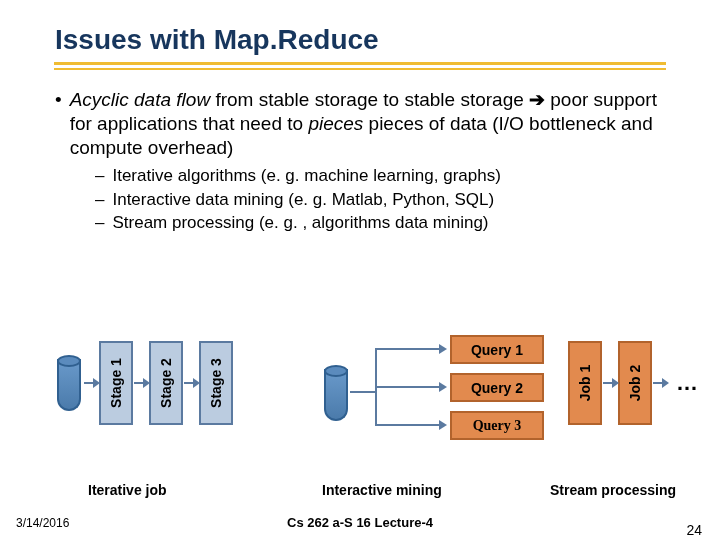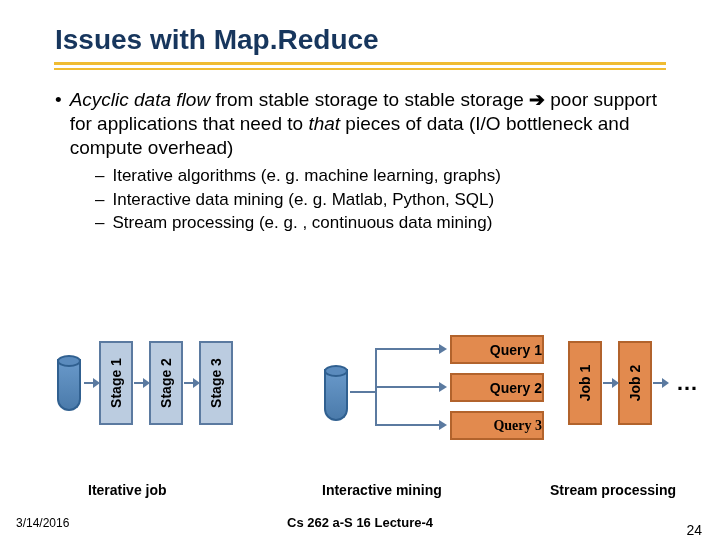--- a/index.html
+++ b/index.html
@@ -164,21 +164,21 @@
     position: absolute;
     left: 130px;
     width: 90px;
     height: 25px;
     background: #e28a4e;
     border: 2px solid #b2632c;
     font-weight: bold;
     font-size: 14px;
     display: flex;
     align-items: center;
-    justify-content: flex-end;
+    justify-content: center;
   }
   .q1 { top: 0; }
   .q2 { top: 38px; }
   .q3 { top: 76px; font-family: Liberation Serif, serif; }
 
   .qline {
     position: absolute;
     background: #5b7aa0;
   }
   .qarrow {
@@ -257,35 +257,35 @@
   <div class="title">Issues with Map.Reduce</div>
   <div class="title-underline">
     <div class="bar1"></div>
     <div class="bar2"></div>
   </div>
 
   <div class="body">
     <div class="bullet">
       <span class="dot">•</span>
       <span class="text">
-        <i>Acyclic data flow</i><span> from stable storage to stable storage </span><span class="arrow-right">➔</span><span> poor support for applications that need to </span><i>that</i><span> pieces of data (I/O bottleneck and compute overhead)</span>
+        <i>Acyclic data flow</i><span> from stable storage to stable storage </span><span class="arrow-right">➔</span><span> poor support for applications that need to </span><i>pieces</i><span> pieces of data (I/O bottleneck and compute overhead)</span>
       </span>
     </div>
     <div class="sub-bullets">
       <div class="row">
         <span>–</span>
         <span>Iterative algorithms (e. g. machine learning, graphs)</span>
       </div>
       <div class="row">
         <span>–</span>
         <span>Interactive data mining (e. g. Matlab, Python, SQL)</span>
       </div>
       <div class="row">
         <span>–</span>
-        <span>Stream processing (e. g. , continuous data mining)</span>
+        <span>Stream processing (e. g. , algorithms data mining)</span>
       </div>
     </div>
   </div>
 
   <div class="diag-area">
 
     <div class="iter-group">
       <div class="db">
           <div class="body"></div>
           <div class="top"></div>

